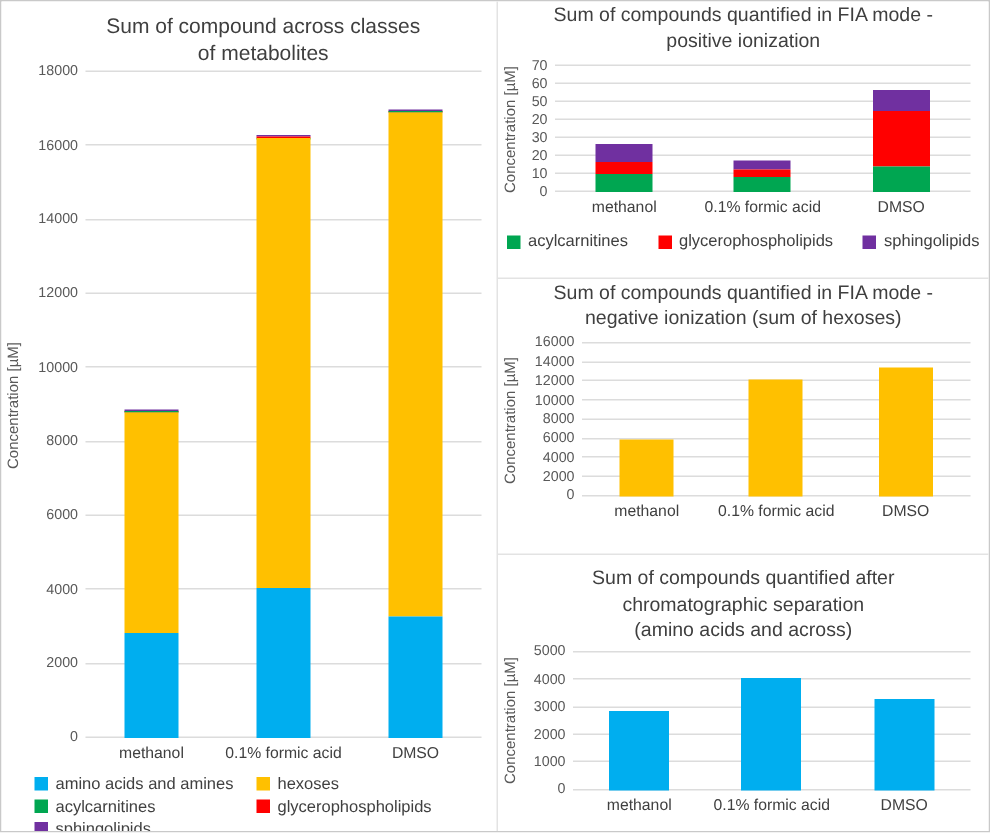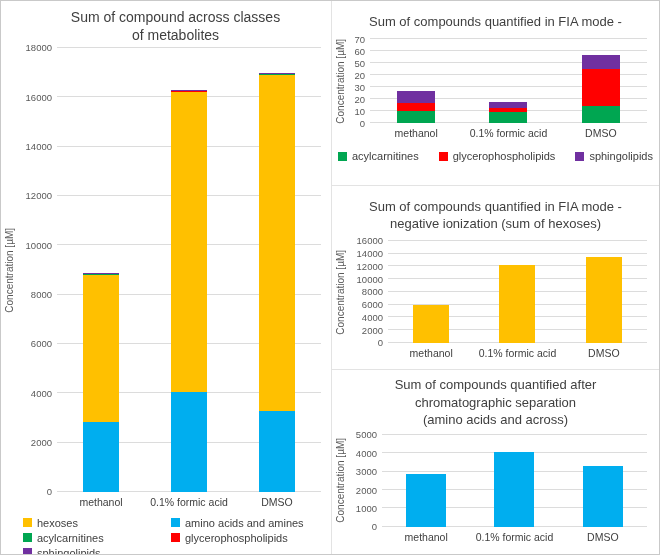--- a/index.html
+++ b/index.html
@@ -9,21 +9,21 @@
     font-family:"Liberation Sans",sans-serif;color:#3f3f3f;
   }
   .panel{box-sizing:border-box;background:#fff;display:flex;flex-direction:column;overflow:hidden;}
   .panel-left{width:331px;height:100%;border-right:1px solid #e3e3e3;}
   .right-col{flex:1;display:flex;flex-direction:column;}
   .right-col .panel{flex:1;}
   .right-col .panel:not(:last-child){border-bottom:1px solid #e3e3e3;}
 
   .chart-title{text-align:center;color:#3f3f3f;line-height:1.32;font-weight:400;}
   .c0 .chart-title{font-size:14px;margin-top:7px;padding-left:19px;}
-  .c1 .chart-title,.c2 .chart-title,.c3 .chart-title{font-size:13px;margin-top:12px;}
+  .c1 .chart-title,.c2 .chart-title,.c3 .chart-title{font-size:13px;margin-top:0;}
   .c3 .chart-title{margin-top:6px;}
 
   .chart-area{display:flex;position:relative;flex:none;}
   .c0 .chart-area{height:444px;margin-top:3px;}
   .c1 .chart-area{height:84px;margin-top:9px;}
   .c2 .chart-area{height:102px;margin-top:9px;}
   .c3 .chart-area{height:92px;margin-top:7px;}
 
   .ylab{width:16px;flex:none;display:flex;align-items:center;justify-content:center;}
   .ylab span{writing-mode:vertical-rl;transform:rotate(180deg);font-size:10px;color:#595959;white-space:nowrap;}
@@ -127,45 +127,46 @@
           </div>
         </div>
       </div>
       <div class="xlabels">
         <div class="xlabel">methanol</div>
         <div class="xlabel">0.1% formic acid</div>
         <div class="xlabel">DMSO</div>
       </div>
       <div class="legend">
         <div class="legend-item">
+          <span class="swatch" style="background: rgb(0, 174, 239);"></span>
+          <span class="legend-label">amino acids and amines</span>
+        </div>
+        <div class="legend-item">
           <span class="swatch" style="background: rgb(255, 192, 0);"></span>
           <span class="legend-label">hexoses</span>
-        </div>
-        <div class="legend-item">
-          <span class="swatch" style="background: rgb(0, 174, 239);"></span>
-          <span class="legend-label">amino acids and amines</span>
         </div>
         <div class="legend-item">
           <span class="swatch" style="background: rgb(0, 166, 81);"></span>
           <span class="legend-label">acylcarnitines</span>
         </div>
         <div class="legend-item">
           <span class="swatch" style="background: rgb(255, 0, 0);"></span>
           <span class="legend-label">glycerophospholipids</span>
         </div>
         <div class="legend-item">
           <span class="swatch" style="background: rgb(112, 48, 160);"></span>
           <span class="legend-label">sphingolipids</span>
         </div>
       </div>
     </div>
   <div class="right-col">
     <div class="panel c1">
         <div class="chart-title">
           <div class="title-line">Sum of compounds quantified in FIA mode -</div>
+          <div class="title-line">positive ionization</div>
         </div>
         <div class="chart-area">
           <div class="ylab">
             <span>Concentration [µM]</span>
           </div>
           <div class="yticks">
             <div class="ytick" style="bottom: 0%;">0</div>
             <div class="ytick" style="bottom: 14.2857%;">10</div>
             <div class="ytick" style="bottom: 28.5714%;">20</div>
             <div class="ytick" style="bottom: 42.8571%; margin-left: 16px;">30</div>

